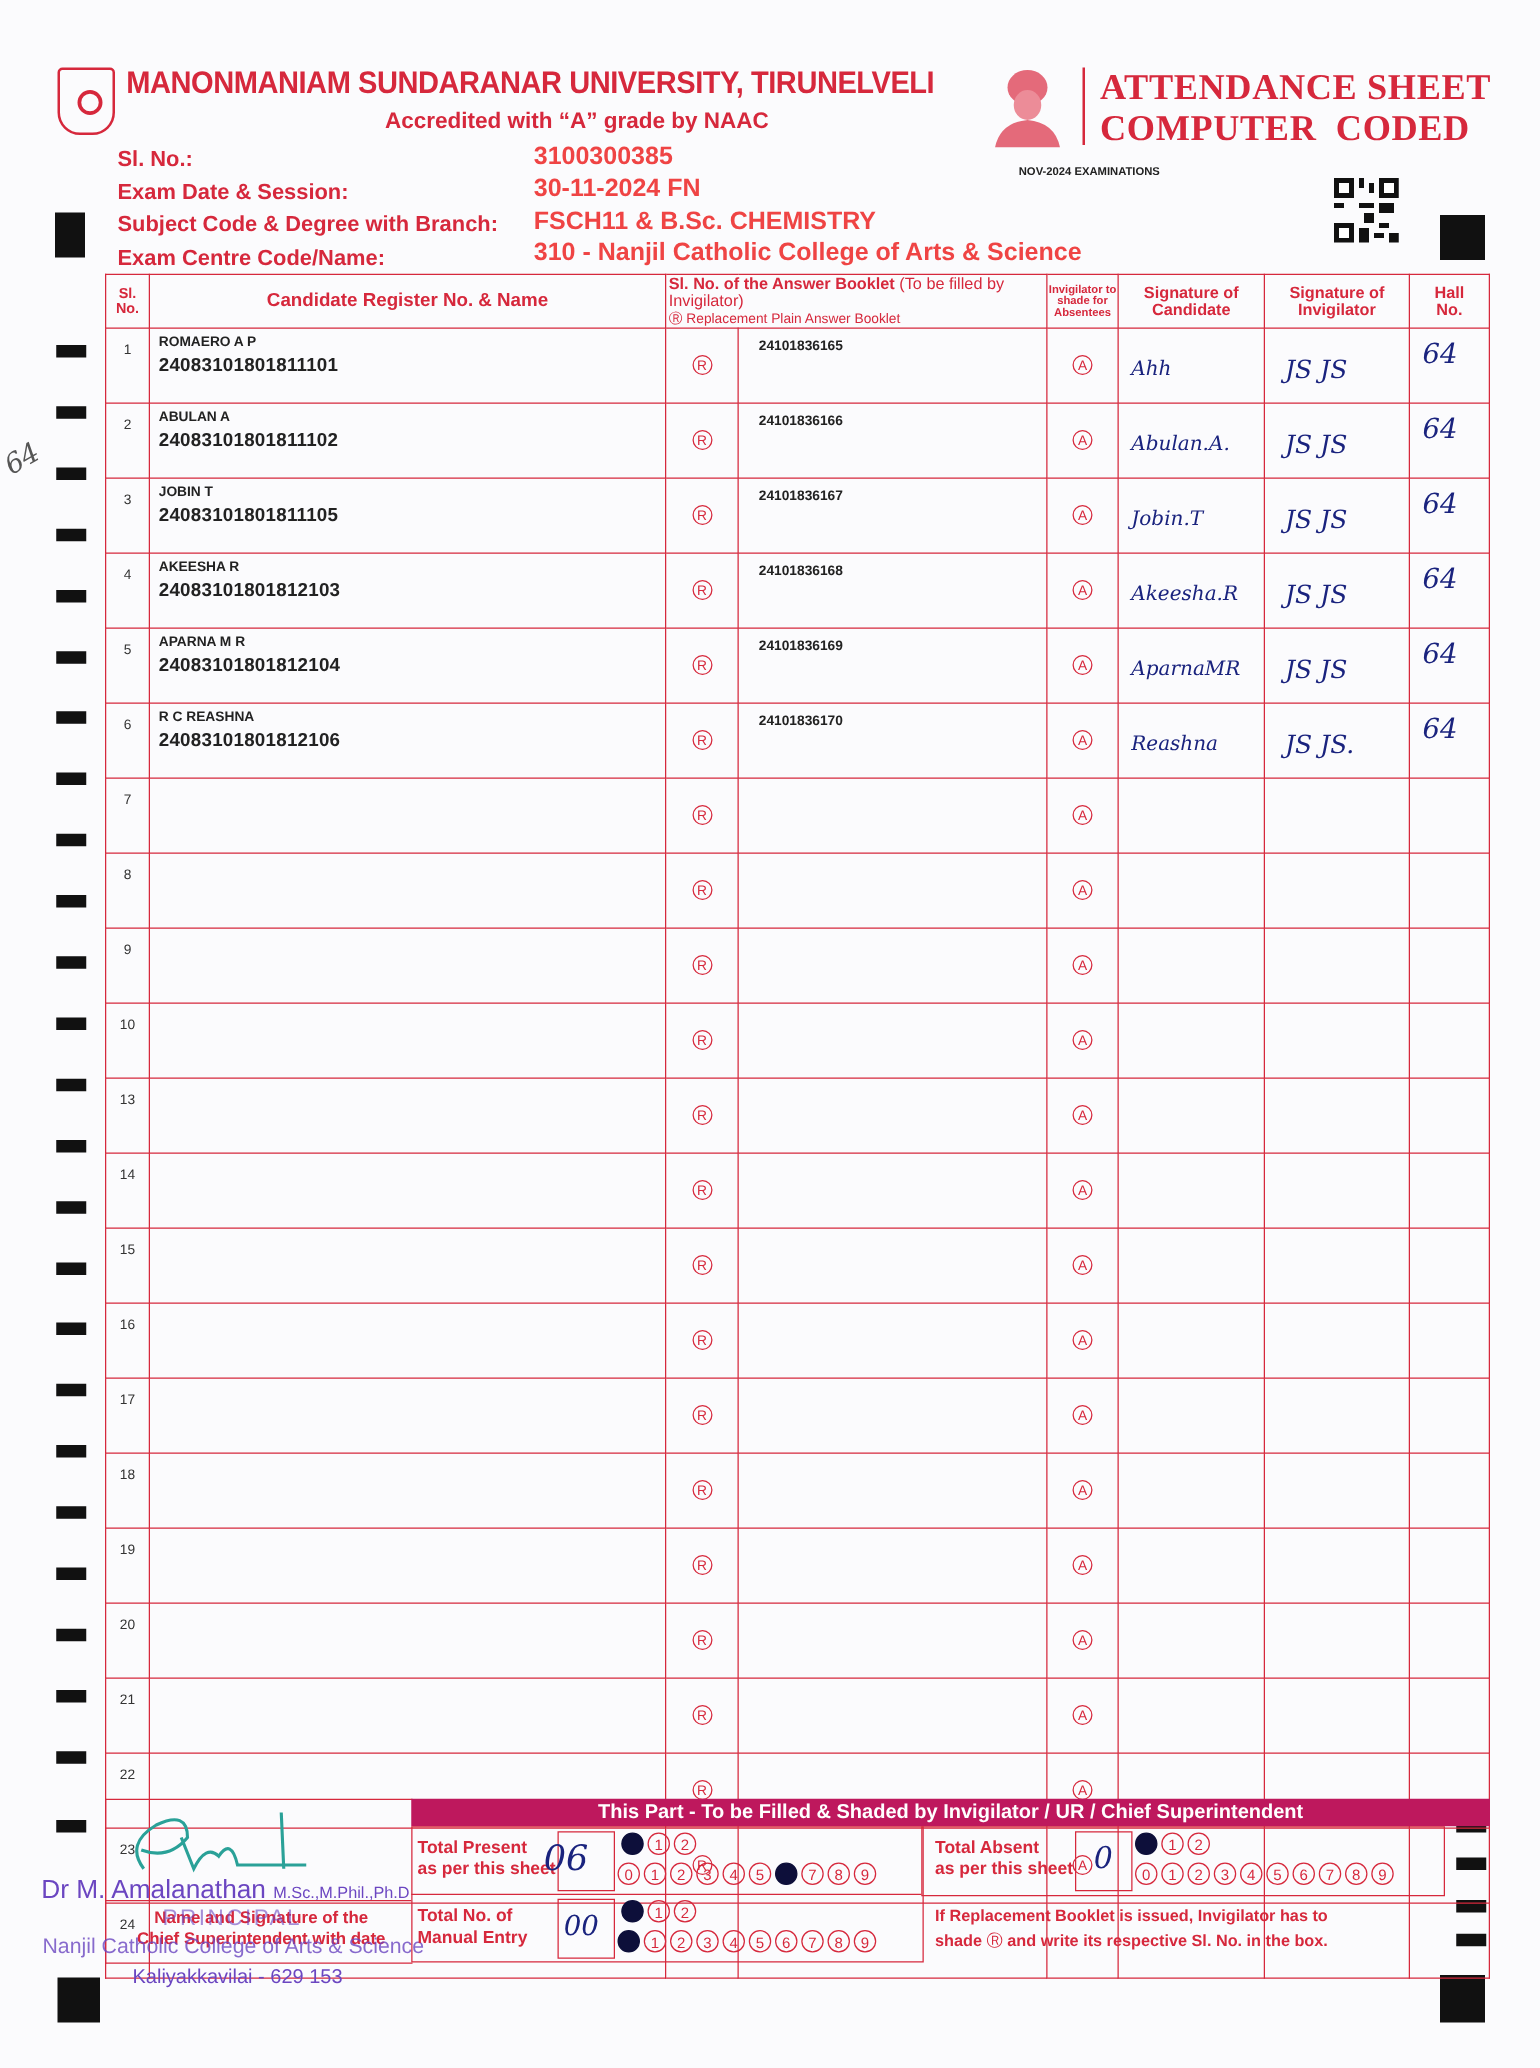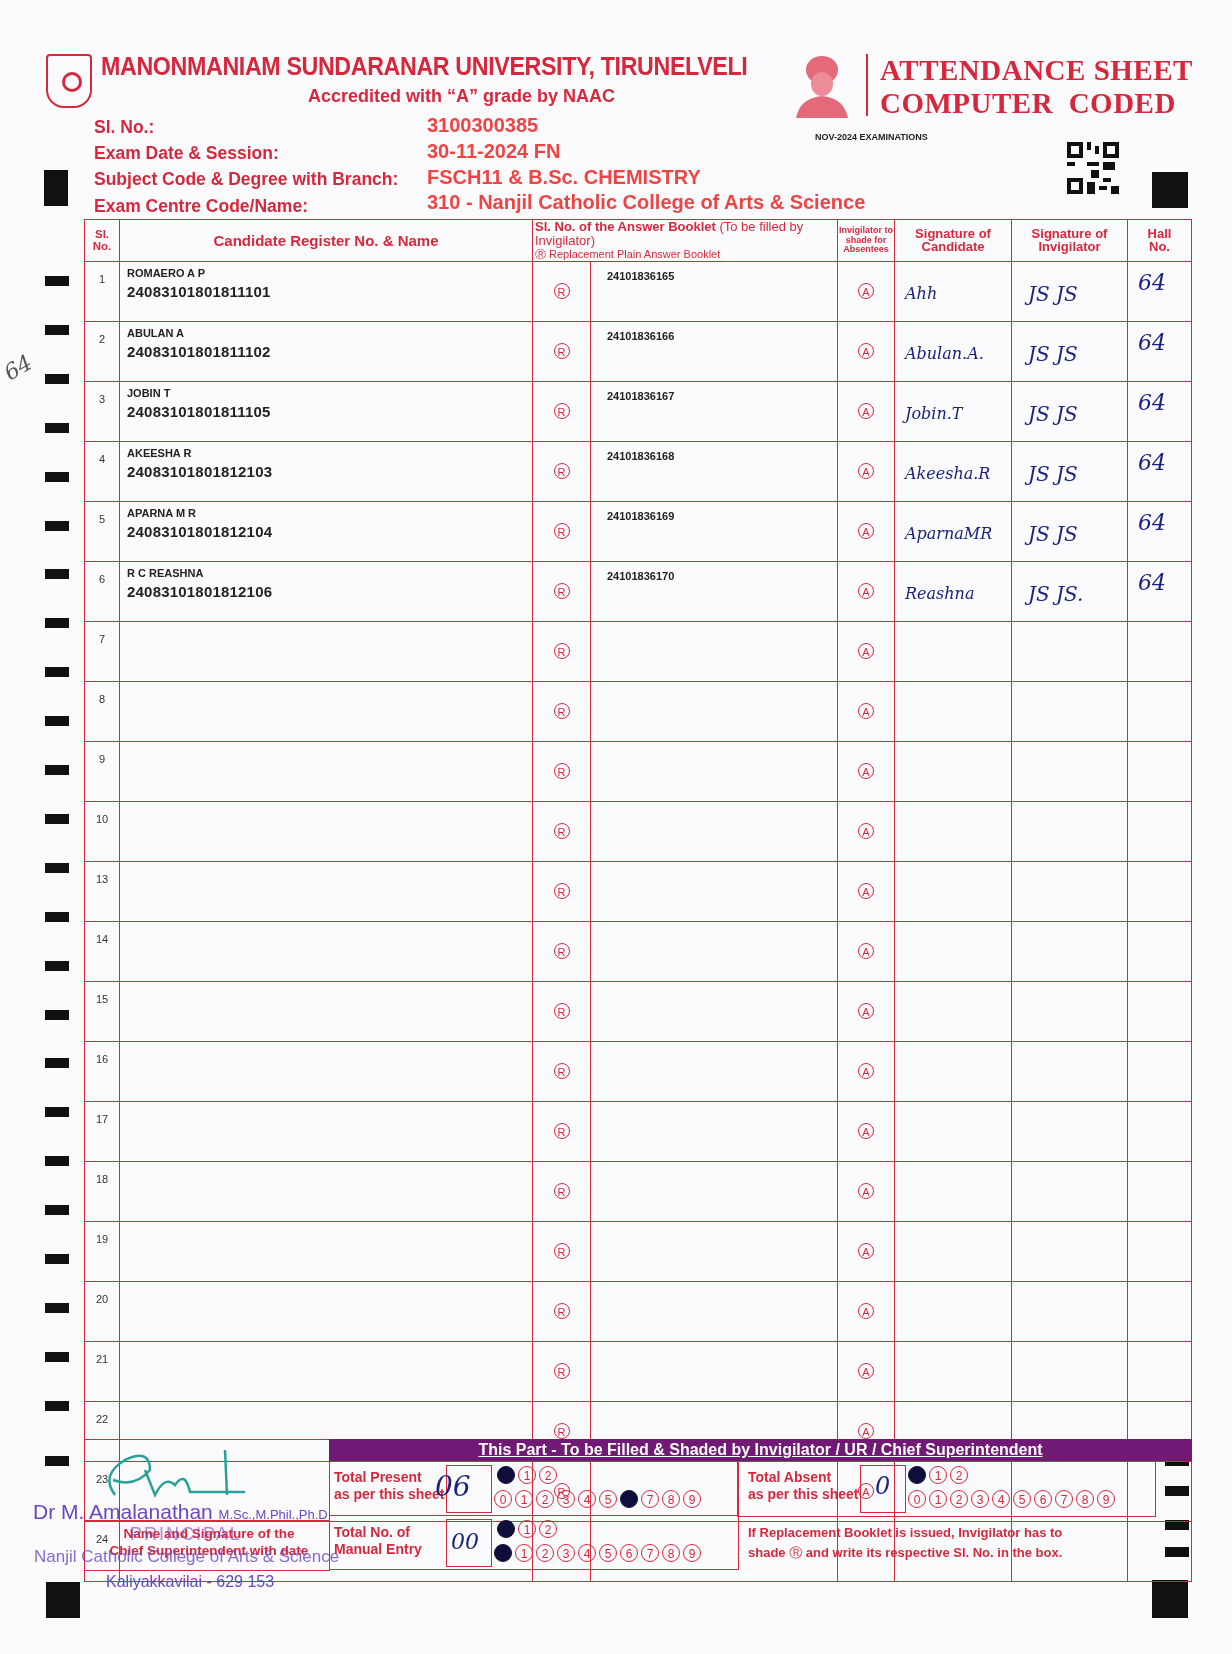--- a/index.html
+++ b/index.html
@@ -31,21 +31,21 @@
   .sheet tr.row td { height: 48px; }
   .sno { font-size: 11px; color: #333; text-align: center; vertical-align: top; padding-top: 11px !important; }
   .cname { font-size: 11px; font-weight: bold; color: #222; position: absolute; left: 7px; top: 5px; }
   .creg { font-size: 15px; font-weight: bold; color: #222; position: absolute; left: 7px; top: 21px; letter-spacing: 0.2px; }
   .bubble { display: inline-block; width: 16px; height: 16px; border: 1.3px solid #d6283c; border-radius: 50%; color: #d6283c; font-size: 11px; line-height: 16px; text-align: center; box-sizing: border-box; font-weight: normal; }
   .ctr { text-align: center; vertical-align: middle; }
   .booklet { font-size: 11px; font-weight: bold; color: #222; position: absolute; left: 16px; top: 8px; }
   .sig { font-family: "DejaVu Serif", serif; font-style: italic; color: #1a237e; font-size: 16px; white-space: nowrap; position: absolute; left: 10px; top: 10px; margin-top: 12px; }
   .hall { font-family: "DejaVu Serif", serif; font-style: italic; color: #1a237e; font-size: 22px; position: absolute; left: 10px; top: 8px; }
   
-  .banner { position: absolute; left: 329px; top: 1439px; width: 863px; height: 22px; background: #701a75; color: #fff; font-weight: bold; font-size: 16px; text-align: center; line-height: 22px; text-decoration: underline; }
+  .banner { position: absolute; left: 329px; top: 1439px; width: 863px; height: 22px; background: #be185d; color: #fff; font-weight: bold; font-size: 16px; text-align: center; line-height: 22px; }
   .fbox { position: absolute; border: 1px solid #d6283c; }
   .flabel { position: absolute; color: #d6283c; font-weight: bold; font-size: 14px; line-height: 17px; }
   .hw { font-family: "DejaVu Serif", serif; font-style: italic; color: #1a237e; }
   .bubrow { position: absolute; display: flex; gap: 3px; }
   .bubrow .bubble { width: 18px; height: 18px; line-height: 18px; font-size: 12px; }
   .bubble.filled { background: #0d0f3a; border-color: #0d0f3a; color: transparent; }
   .stamp { position: absolute; color: #6b46c1; white-space: nowrap; }
 </style>
 </head>
 <body>

